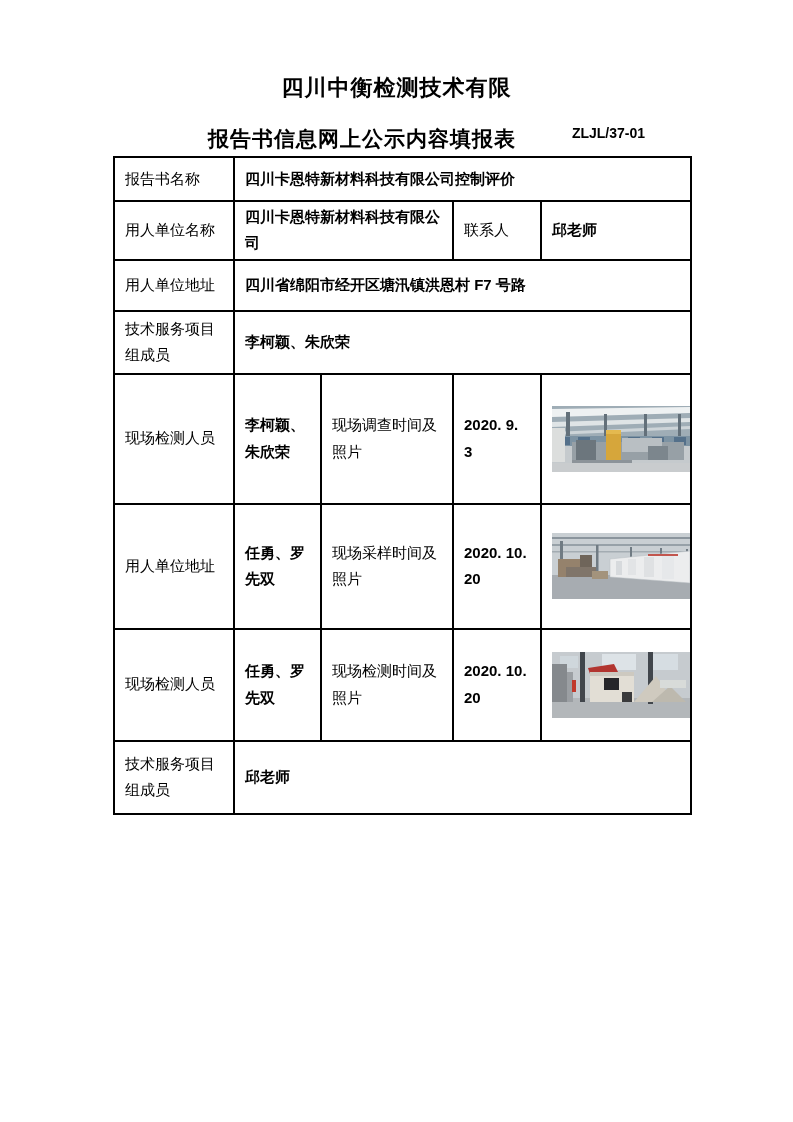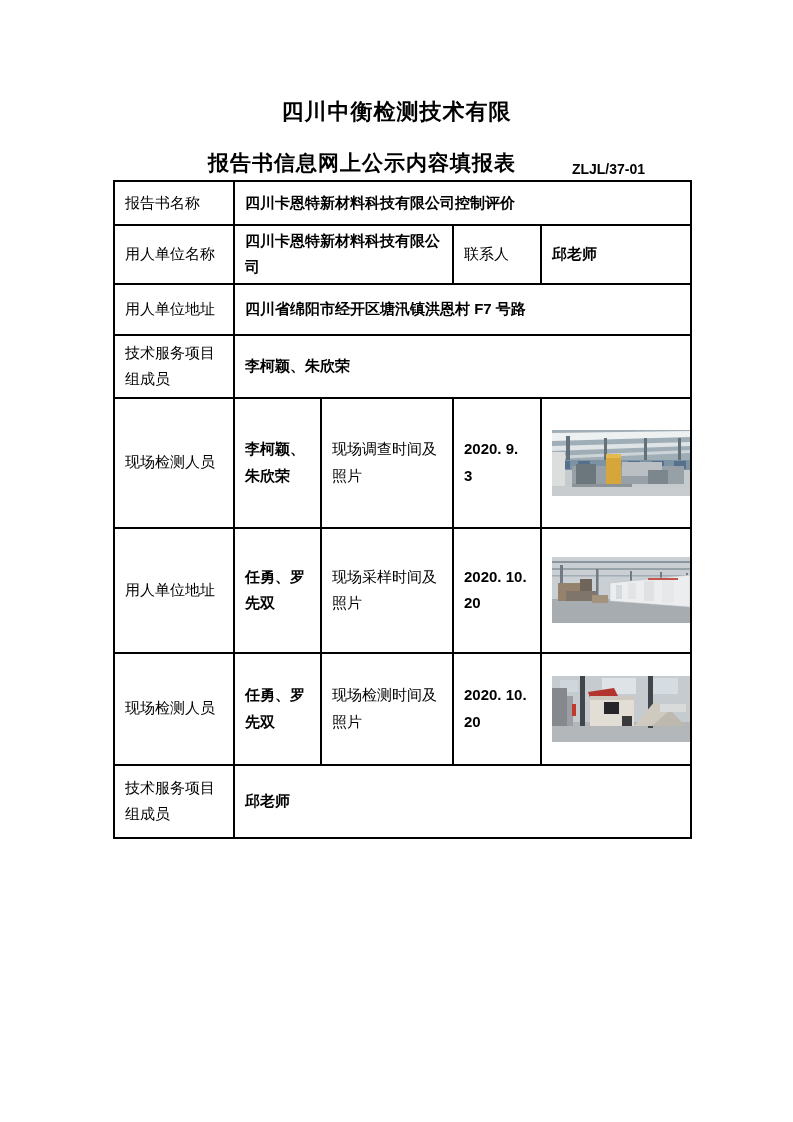--- a/index.html
+++ b/index.html
@@ -5,33 +5,33 @@
   * { margin: 0; padding: 0; box-sizing: border-box; }
   html, body { background: #ffffff; }
   body {
     width: 793px; height: 1122px;
     font-family: "Liberation Sans", sans-serif;
     color: #000;
   }
   .doc {
     width: 793px; height: 1122px;
     background: #ffffff;
-    padding-top: 96px;
+    padding-top: 72px;
   }
   .title {
     text-align: center;
     font-size: 22px;
     font-weight: 700;
     line-height: 32px;
     letter-spacing: 1px;
   }
   .subtitle-row {
     display: flex;
     justify-content: center;
-    align-items: flex-end;
+    align-items: flex-start;
     gap: 56px;
     padding-left: 60px;
     margin-top: 21px;
     margin-bottom: 3px;
   }
   .subtitle {
     font-size: 21px;
     font-weight: 700;
     letter-spacing: 1px;
   }

